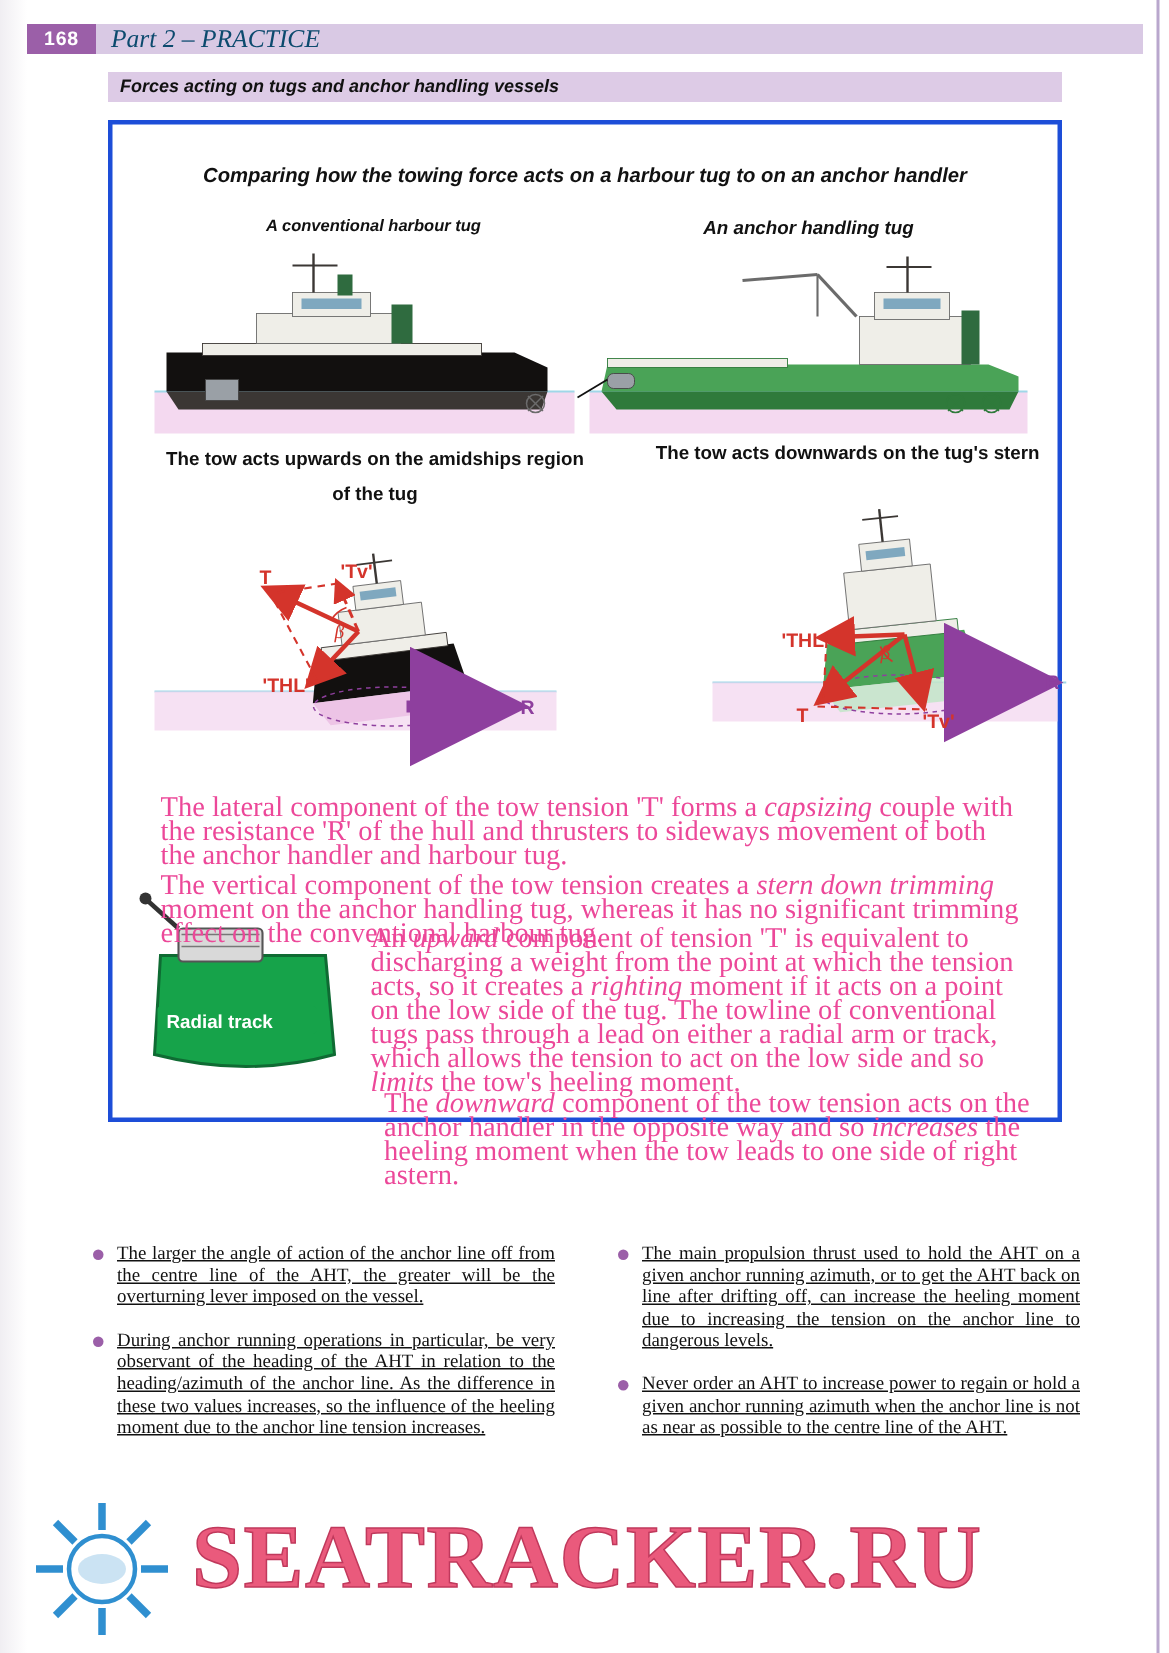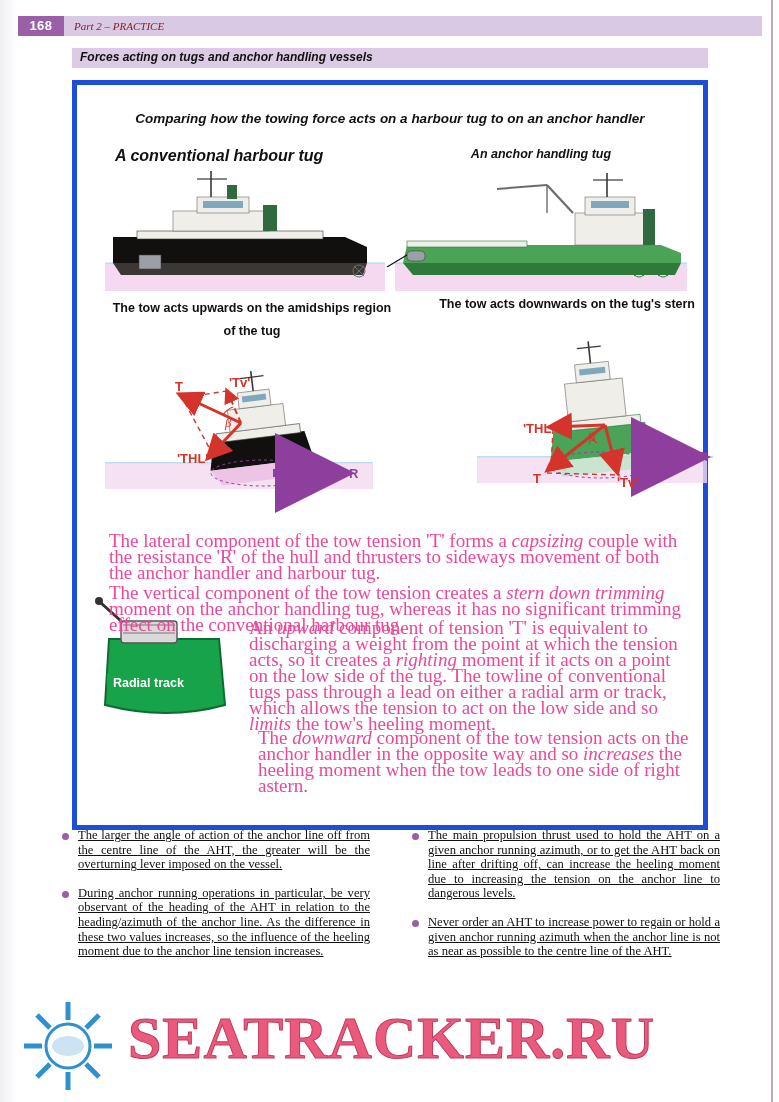--- a/index.html
+++ b/index.html
@@ -58,23 +58,23 @@
     position: absolute;
     left: 46px; top: 0;
     width: 698px; height: 20px;
     background: #d9c9e4;
   }
   .header-title {
     position: absolute;
     left: 56px; top: 1px;
     font-family: "Liberation Serif", serif;
     font-style: italic;
-    font-size: 11px;
+    font-size: 17px;
     line-height: 18px;
-    color: #7f1d1d;
+    color: #0c4a6e;
   }
 
   
   .section-banner {
     position: absolute;
     left: 72px; top: 48px;
     width: 636px; height: 20px;
     background: #ddcbe6;
   }
   .section-banner span {
@@ -84,47 +84,47 @@
     font-style: italic;
     font-weight: bold;
     font-size: 12px;
     color: #111;
   }
 
   
   .figure-box {
     position: absolute;
     left: 72px; top: 80px;
-    width: 636px; height: 750px;
-    border: 5px solid #1d4ed8;
+    width: 636px; height: 668px;
+    border: 3px solid #1d4ed8;
     background: #ffffff;
     box-sizing: border-box;
   }
 
   .fig-title {
     position: absolute;
     left: 0; top: 26px;
     width: 100%;
     text-align: center;
     font-family: "Liberation Sans", sans-serif;
     font-weight: bold;
     font-style: italic;
     font-size: 13.5px;
     color: #111;
   }
 
   .fig-subtitle-left {
     position: absolute;
     left: 38px; top: 62px;
     width: 272px;
-    text-align: left;
+    text-align: center;
     font-family: "Liberation Sans", sans-serif;
     font-weight: bold;
     font-style: italic;
-    font-size: 16px;
+    font-size: 11px;
   }
   .fig-subtitle-right {
     position: absolute;
     left: 328px; top: 62px;
     width: 272px;
     text-align: center;
     font-family: "Liberation Sans", sans-serif;
     font-weight: bold;
     font-style: italic;
     font-size: 12.5px;

